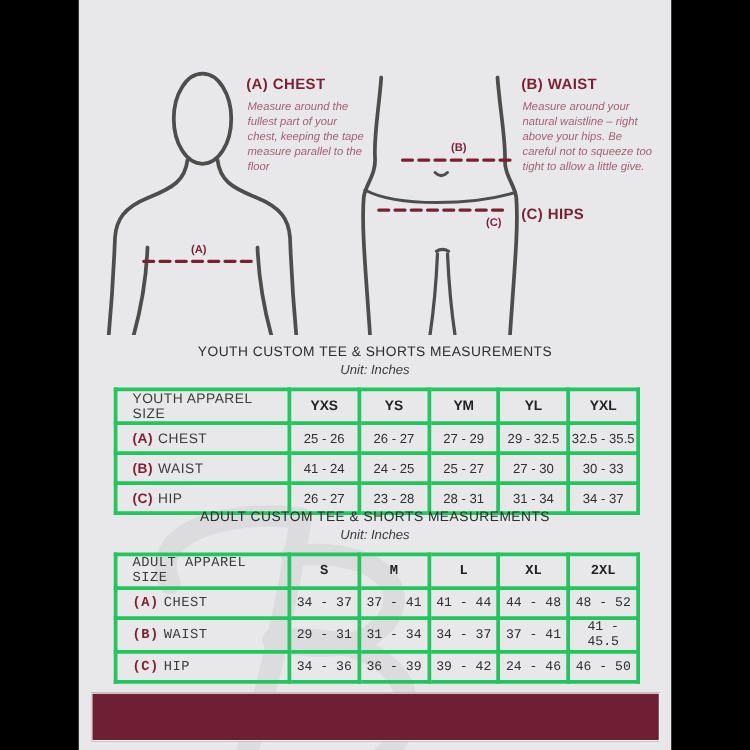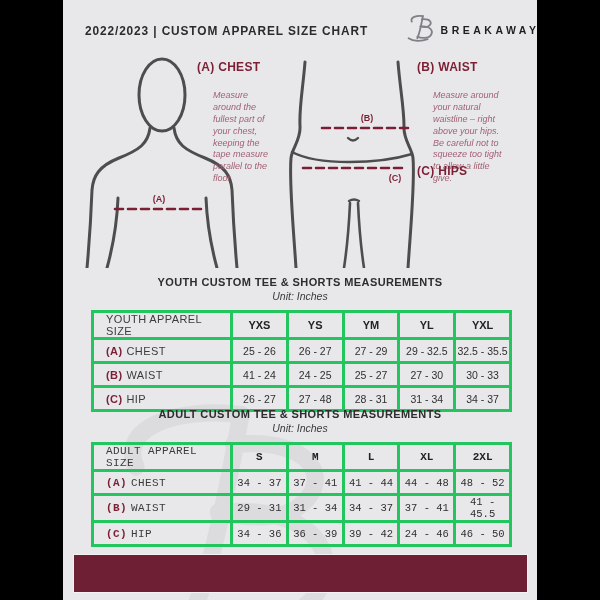--- a/index.html
+++ b/index.html
@@ -18,26 +18,26 @@
   }
   .doc-title{
     font-size:13.5px;font-weight:bold;color:#2b2b2b;letter-spacing:1px;
     transform:scaleX(0.88);transform-origin:left center;white-space:nowrap;
   }
   .brand{display:flex;align-items:center;gap:7px;}
   .brand-name{font-size:10.5px;font-weight:bold;color:#1e1e1e;letter-spacing:3.5px;}
   
   .guide-block{position:absolute;z-index:2;}
   .guide-heading{font-size:12px;font-weight:bold;color:#7c1f35;margin:0 0 6px 0;letter-spacing:.3px;}
-  .guide-desc{font-size:9px;font-style:italic;color:#a26072;line-height:1.32;margin:16px;}
+  .guide-desc{font-size:9px;font-style:italic;color:#a26072;line-height:1.32;margin:1px;}
   .fig{position:absolute;z-index:1;}
   
   .section-title{
     position:absolute;left:0;width:474px;text-align:center;z-index:2;
-    font-size:11px;font-weight:bold;color:#2d2d2d;letter-spacing:.4px;
+    font-size:11px;font-weight:normal;color:#2d2d2d;letter-spacing:.4px;
   }
   .section-unit{
     position:absolute;left:0;width:474px;text-align:center;z-index:2;
     font-size:10.5px;font-style:italic;color:#3a3a3a;
   }
   table.size-table{
     position:absolute;left:28px;width:421px;border-collapse:collapse;z-index:2;
     table-layout:fixed;
   }
   table.size-table col.c-label{width:139px;}
@@ -57,35 +57,20 @@
     position:absolute;left:10px;top:554px;width:453px;height:37px;
     background:#6e1f33;border:1px solid #f2f2f4;z-index:3;
   }
   .watermark{position:absolute;left:28px;top:392px;z-index:0;}
 </style>
 </head>
 <body>
 
 <div class="page">
 
-  <div class="header">
-    <div class="doc-title">2022/2023  |  CUSTOM APPAREL SIZE CHART</div>
-    <div class="brand">
-      <span>
-        <svg width="27" height="30" viewBox="0 0 34 36" fill="none" stroke="#808086" stroke-width="2.3" stroke-linecap="round">
-          <path d="M 6 10 C 3.5 4.5, 12 2, 20 3"></path>
-          <path d="M 20 3 C 18 14, 16 24, 13 31"></path>
-          <path d="M 19 7 C 30 6, 32 12, 28 15 C 26 17, 21 17, 17 16"></path>
-          <path d="M 17 16 C 30 15, 33.5 22, 30 27 C 27 31.5, 18 31, 13 29"></path>
-          <path d="M 2 31 C 8 35, 18 35, 26 32"></path>
-        </svg>
-      </span>
-      <span class="brand-name">BREAKAWAY</span>
-    </div>
-  </div>
 
   <div class="watermark">
     <svg width="255" height="270" viewBox="0 0 34 36" fill="none" stroke="#dcdcdf" stroke-width="2.3" stroke-linecap="round">
       <path d="M 6 10 C 3.5 4.5, 12 2, 20 3"></path>
       <path d="M 20 3 C 18 14, 16 24, 13 31"></path>
       <path d="M 19 7 C 30 6, 32 12, 28 15 C 26 17, 21 17, 17 16"></path>
       <path d="M 17 16 C 30 15, 33.5 22, 30 27 C 27 31.5, 18 31, 13 29"></path>
       <path d="M 2 31 C 8 35, 18 35, 26 32"></path>
     </svg>
   </div>
@@ -171,21 +156,21 @@
         <td class="first"><span class="pfx">(B)</span><span>WAIST</span></td>
         <td>41 - 24</td>
         <td>24 - 25</td>
         <td>25 - 27</td>
         <td>27 - 30</td>
         <td>30 - 33</td>
       </tr>
       <tr>
         <td class="first"><span class="pfx">(C)</span><span>HIP</span></td>
         <td>26 - 27</td>
-        <td>27 - 48</td>
+        <td>23 - 28</td>
         <td>28 - 31</td>
         <td>31 - 34</td>
         <td>34 - 37</td>
       </tr>
     </tbody>
   </table>
 
   <div class="section-title" style="top:408px;">ADULT CUSTOM TEE &amp; SHORTS MEASUREMENTS</div>
   <div class="section-unit" style="top:422px;">Unit: Inches</div>
 

